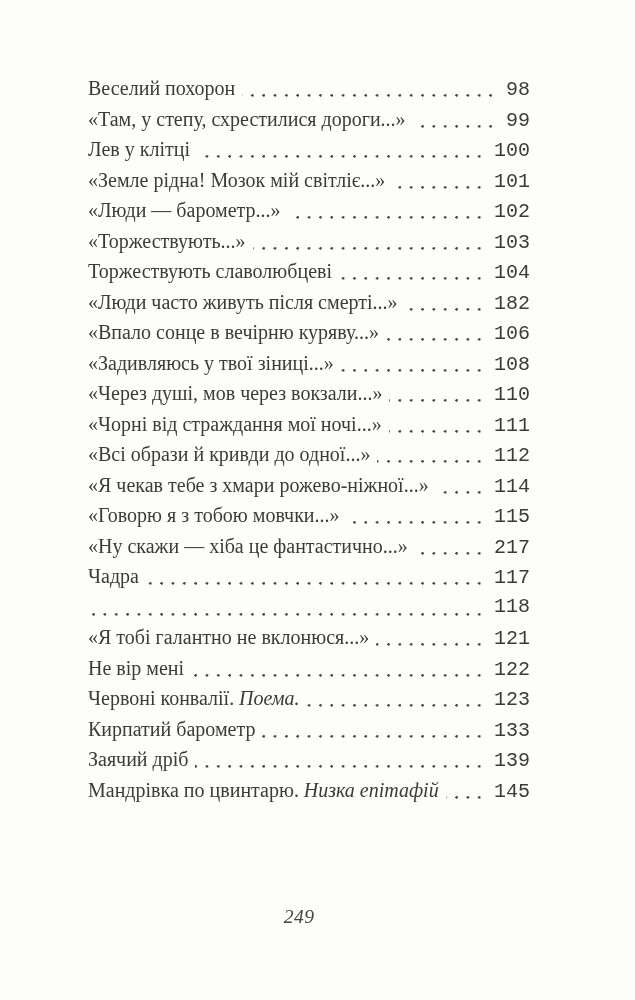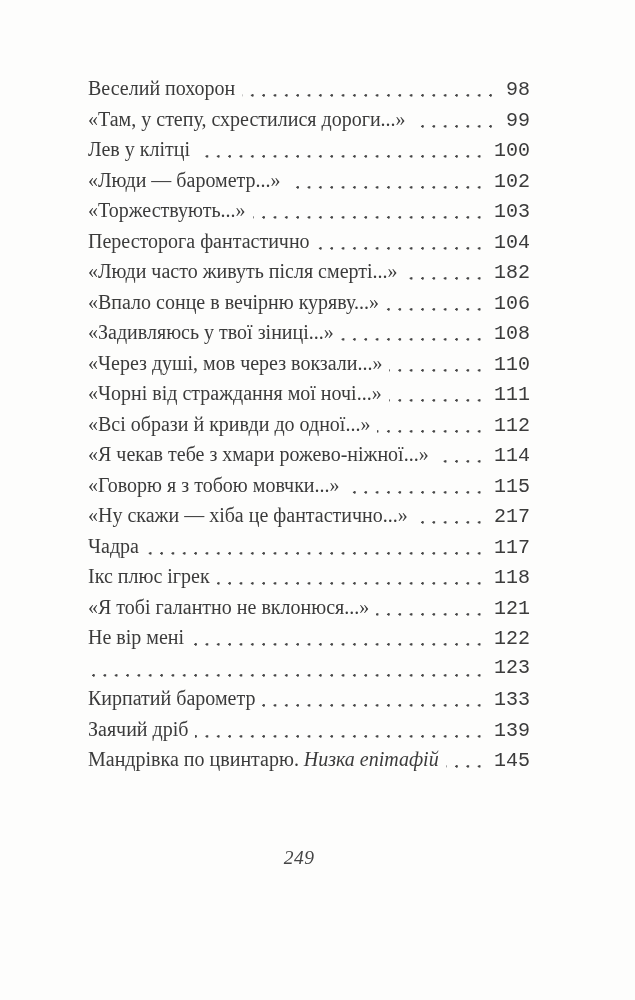--- a/index.html
+++ b/index.html
@@ -52,21 +52,21 @@
   .t-page {
     background: #fdfdfc;          
     padding-left: 8px;
     margin-left: auto;
     flex: 0 0 auto;
     font-family: Liberation Mono, monospace;
   }
   .folio {
     position: absolute;
     left: 78px;
-    top: 847px;
+    top: 906px;
     width: 442px;
     text-align: center;
     font-size: 19.5px;
     font-style: italic;
     letter-spacing: 0.5px;
     color: #454545;
   }
 </style>
 </head>
 <body>
@@ -80,29 +80,33 @@
     </div>
       <div class="toc-row">
       <span class="t-text"><span>«Там, у степу, схрестилися дороги...»</span><span class="t-italic"></span></span>
       <span class="t-page">99</span>
     </div>
       <div class="toc-row">
       <span class="t-text"><span>Лев у клітці</span><span class="t-italic"></span></span>
       <span class="t-page">100</span>
     </div>
       <div class="toc-row">
+      <span class="t-text"><span>«Земле рідна! Мозок мій світліє...»</span><span class="t-italic"></span></span>
+      <span class="t-page">101</span>
+    </div>
+      <div class="toc-row">
       <span class="t-text"><span>«Люди — барометр...»</span><span class="t-italic"></span></span>
       <span class="t-page">102</span>
     </div>
       <div class="toc-row">
       <span class="t-text"><span>«Торжествують...»</span><span class="t-italic"></span></span>
       <span class="t-page">103</span>
     </div>
       <div class="toc-row">
-      <span class="t-text"><span>Пересторога фантастично</span><span class="t-italic"></span></span>
+      <span class="t-text"><span>Торжествують славолюбцеві</span><span class="t-italic"></span></span>
       <span class="t-page">104</span>
     </div>
       <div class="toc-row">
       <span class="t-text"><span>«Люди часто живуть після смерті...»</span><span class="t-italic"></span></span>
       <span class="t-page">182</span>
     </div>
       <div class="toc-row">
       <span class="t-text"><span>«Впало сонце в вечірню куряву...»</span><span class="t-italic"></span></span>
       <span class="t-page">106</span>
     </div>
@@ -132,32 +136,32 @@
     </div>
       <div class="toc-row">
       <span class="t-text"><span>«Ну скажи — хіба це фантастично...»</span><span class="t-italic"></span></span>
       <span class="t-page">217</span>
     </div>
       <div class="toc-row">
       <span class="t-text"><span>Чадра</span><span class="t-italic"></span></span>
       <span class="t-page">117</span>
     </div>
       <div class="toc-row">
-      <span class="t-text"><span>Ікс плюс ігрек</span><span class="t-italic"></span></span>
       <span class="t-page">118</span>
     </div>
       <div class="toc-row">
       <span class="t-text"><span>«Я тобі галантно не вклонюся...»</span><span class="t-italic"></span></span>
       <span class="t-page">121</span>
     </div>
       <div class="toc-row">
       <span class="t-text"><span>Не вір мені</span><span class="t-italic"></span></span>
       <span class="t-page">122</span>
     </div>
       <div class="toc-row">
+      <span class="t-text"><span>Червоні конвалії.</span><span class="t-italic">Поема.</span></span>
       <span class="t-page">123</span>
     </div>
       <div class="toc-row">
       <span class="t-text"><span>Кирпатий барометр</span><span class="t-italic"></span></span>
       <span class="t-page">133</span>
     </div>
       <div class="toc-row">
       <span class="t-text"><span>Заячий дріб</span><span class="t-italic"></span></span>
       <span class="t-page">139</span>
     </div>

